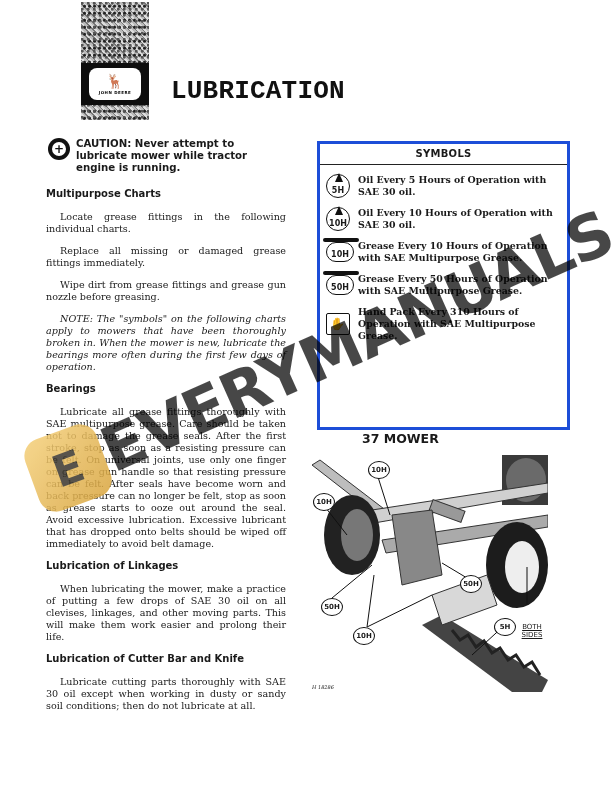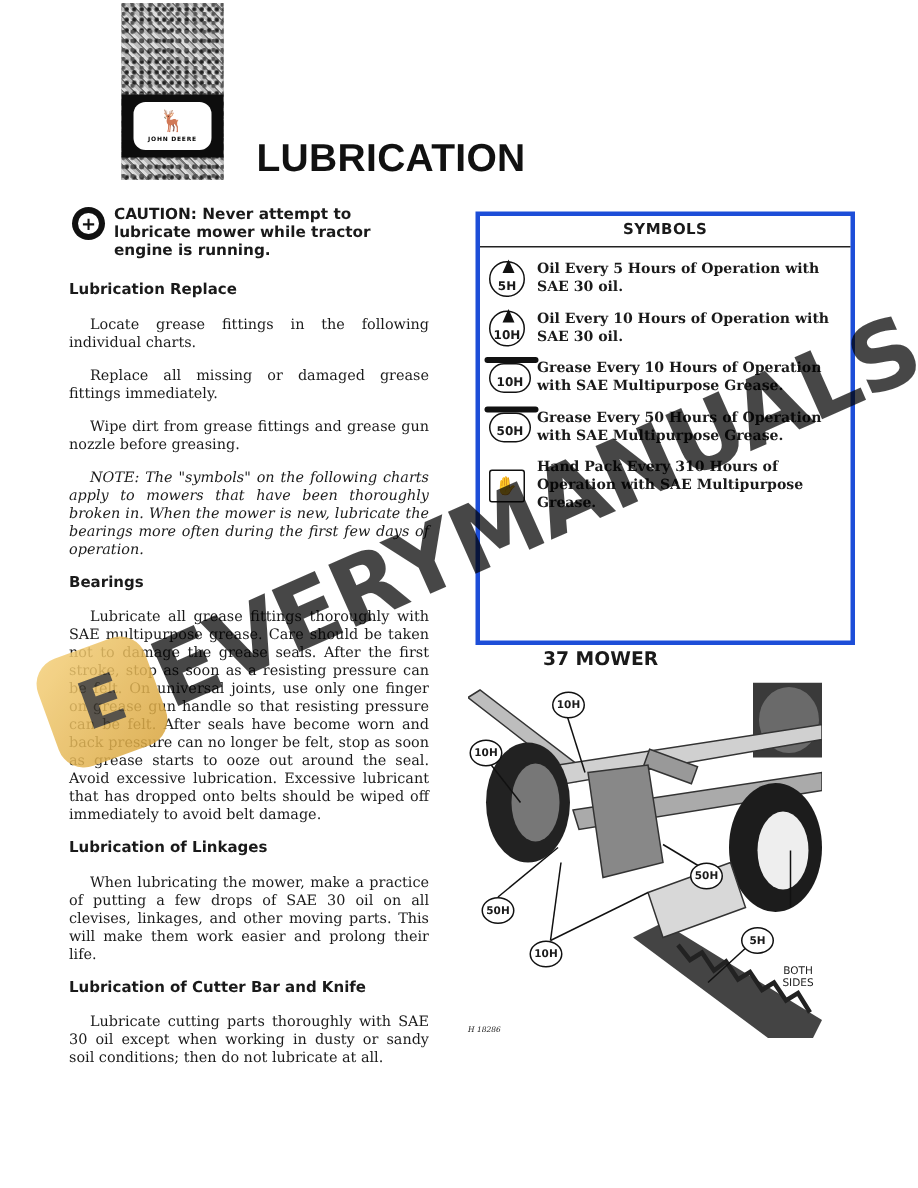--- a/index.html
+++ b/index.html
@@ -21,21 +21,21 @@
     left: 81px; top: 63px; width: 68px; height: 42px; background: #0d0d0d;
     display: flex; align-items: center; justify-content: center;
   }
   .logo-badge {
     width: 52px; height: 32px; background: #fff; border-radius: 8px;
     display: flex; flex-direction: column; align-items: center; justify-content: center;
   }
   .logo-deer { font-size: 14px; line-height: 14px; color: #000; }
   .logo-text { font-family: "DejaVu Sans", sans-serif; font-size: 4px; font-weight: bold; letter-spacing: 0.5px; color: #000; margin-top: 2px; }
   .page-title {
-    left: 171px; top: 90px; font-family: Liberation Sans, sans-serif; font-weight: bold;
+    left: 171px; top: 76px; font-family: Liberation Mono, monospace; font-weight: bold;
     font-size: 26px; letter-spacing: 0.2px; color: #111;
   }
   
   .left-col { left: 46px; top: 138px; width: 240px; }
   .caution { display: flex; align-items: flex-start; gap: 6px; margin-bottom: 14px; }
   .caution-icon {
     width: 22px; height: 22px; border-radius: 50%; background: #111; flex: none;
     display: flex; align-items: center; justify-content: center; margin-left: 2px;
   }
   .caution-icon span {
@@ -98,21 +98,21 @@
 <div class="abs page-title">LUBRICATION</div>
 
 <div class="abs left-col">
   <div class="caution">
     <div class="caution-icon">
         <span>+</span>
       </div>
     <div class="caution-text">CAUTION: Never attempt to lubricate mower while tractor engine is running.</div>
   </div>
 
-  <div class="section-heading">Lubrication Replace</div>
+  <div class="section-heading">Multipurpose Charts</div>
   <p class="para">Locate grease fittings in the following individual charts.</p>
   <p class="para">Replace all missing or damaged grease fittings immediately.</p>
   <p class="para">Wipe dirt from grease fittings and grease gun nozzle before greasing.</p>
   <p class="para note">NOTE: The "symbols" on the following charts apply to mowers that have been thoroughly broken in. When the mower is new, lubricate the bearings more often during the first few days of operation.</p>
 
   <div class="section-heading">Bearings</div>
   <p class="para">Lubricate all grease fittings thoroughly with SAE multipurpose grease. Care should be taken not to damage the grease seals. After the first stroke, stop as soon as a resisting pressure can be felt. On universal joints, use only one finger on grease gun handle so that resisting pressure can be felt. After seals have become worn and back pressure can no longer be felt, stop as soon as grease starts to ooze out around the seal. Avoid excessive lubrication. Excessive lubricant that has dropped onto belts should be wiped off immediately to avoid belt damage.</p>
 
   <div class="section-heading">Lubrication of Linkages</div>
   <p class="para">When lubricating the mower, make a practice of putting a few drops of SAE 30 oil on all clevises, linkages, and other moving parts. This will make them work easier and prolong their life.</p>
@@ -193,18 +193,18 @@
     <line x1="160" y1="126" x2="130" y2="108" stroke="#111"></line>
     <line x1="195" y1="168" x2="160" y2="200" stroke="#111"></line>
     <line x1="215" y1="150" x2="215" y2="112" stroke="#111"></line>
   </svg>
   <div class="callout" style="left:56px; top:6px;">10H</div>
   <div class="callout" style="left:1px; top:38px;">10H</div>
   <div class="callout" style="left:148px; top:120px;">50H</div>
   <div class="callout" style="left:9px; top:143px;">50H</div>
   <div class="callout" style="left:41px; top:172px;">10H</div>
   <div class="callout" style="left:182px; top:163px;">5H</div>
-  <div class="both-sides" style="left:205px; top:188px; width:30px;">BOTH SIDES</div>
+  <div class="both-sides" style="left:205px; top:168px; width:30px;text-decoration:underline;">BOTH SIDES</div>
   <div class="fig-code" style="left:0; top:229px;">H 18286</div>
 </div>
 
 <div class="abs wm-logo">E</div>
 <div class="abs wm-text">EVERYMANUALS.COM</div>
 
 </body></html>

